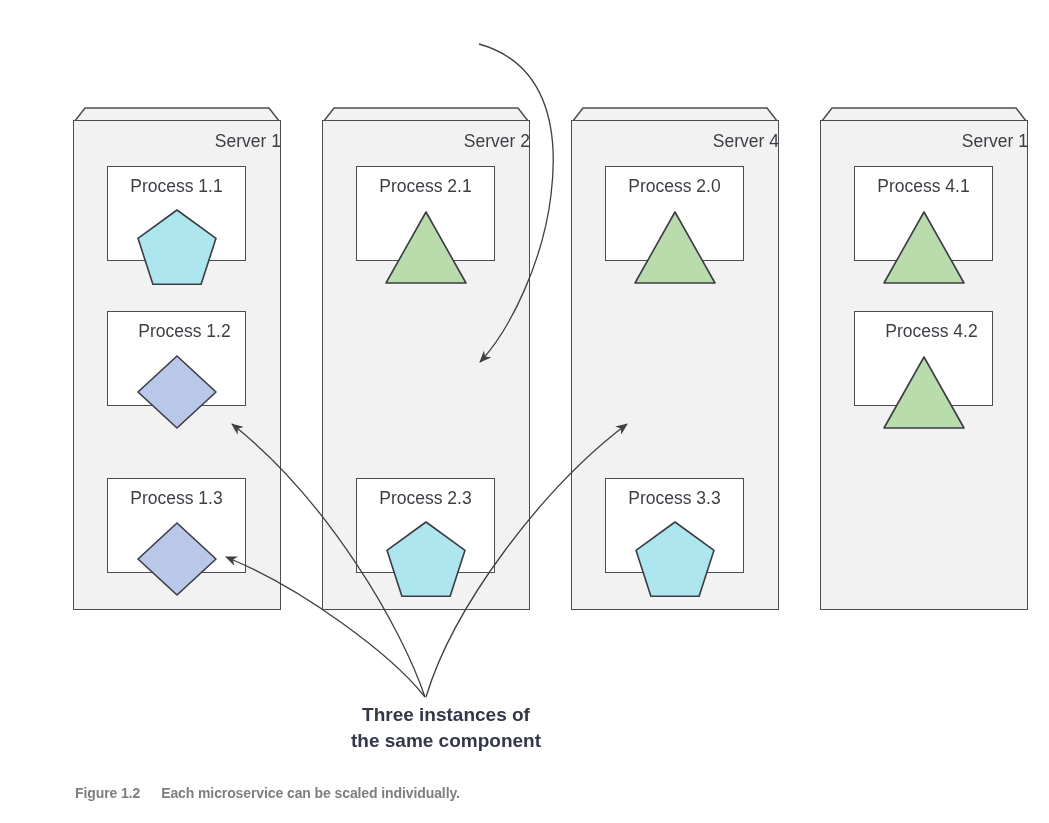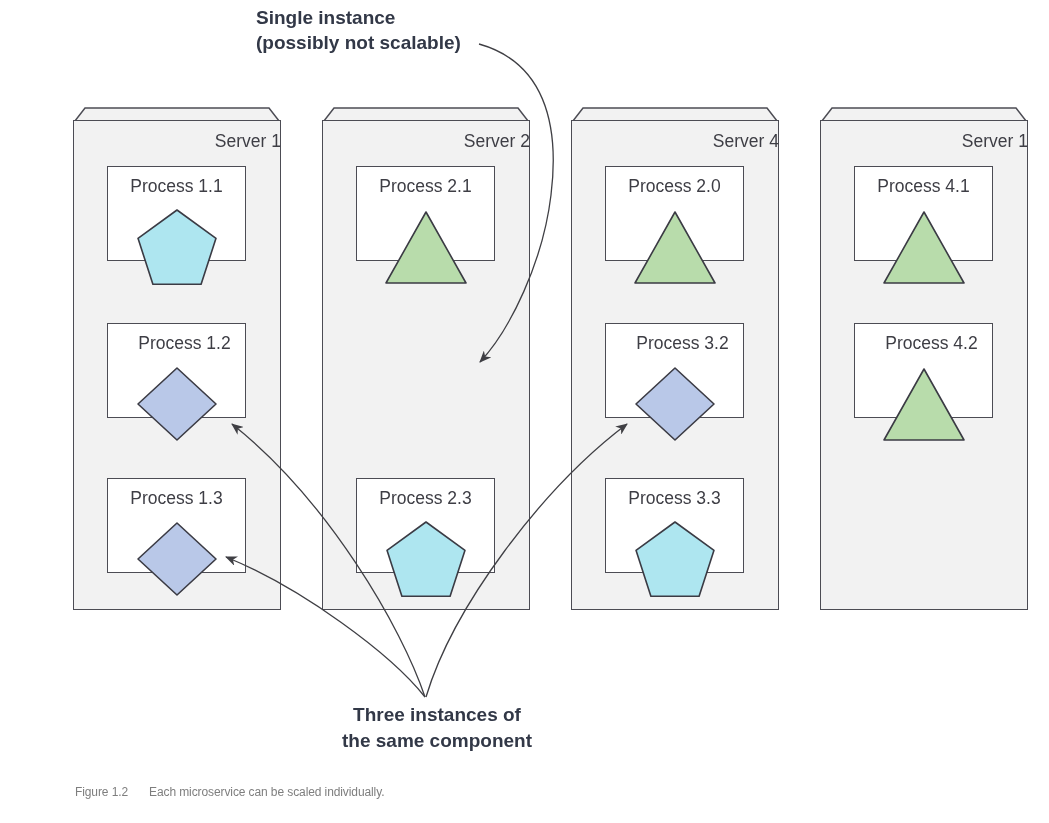--- a/index.html
+++ b/index.html
@@ -34,21 +34,21 @@
     color: var(--label-text, #3e3e45);
   }
   .process {
     position: absolute; left: 34px;
     width: 139px; height: 95px;
     box-sizing: border-box;
     background: #ffffff;
     border: 1.5px solid var(--box-stroke, #4c4c54);
   }
   .process-1 { top: 59px; }
-  .process-2 { top: 216px; padding-left: 16px; }
+  .process-2 { top: 204px; padding-left: 16px; }
   .process-3 { top: 349px; margin-top: 22px; }
   .process .label {
     margin-top: 9px;
     text-align: center;
     font-size: 17.5px; line-height: 20px;
     color: var(--label-text, #3e3e45);
   }
   .process .shape {
     position: absolute; top: 40px; left: 50%;
     width: 90px; height: 84px;
@@ -59,27 +59,27 @@
   
   .anno {
     position: absolute;
     font-weight: bold;
     font-size: 19px;
     line-height: 25px;
     color: var(--annotation-text, #323847);
     white-space: nowrap;
   }
   .anno-top { left: 256px; top: 5px; }
-  .anno-bottom { left: 327px; top: 702px; width: 220px; text-align: center; line-height: 26px; white-space: normal; }
+  .anno-bottom { left: 336px; top: 702px; width: 220px; text-align: center; line-height: 26px; white-space: normal; }
 
   
   .caption {
     position: absolute; left: 75px; top: 785px;
-    font-weight: normal;
-    font-size: 12px;
+    font-weight: bold;
+    font-size: 14px;
     letter-spacing: -0.1px;
     color: var(--caption-text, #7e7e7e);
     white-space: nowrap;
   }
   .caption .cap-label { margin-right: 21px; }
 
   
   #overlay {
     position: absolute; top: 0; left: 0;
     pointer-events: none;
@@ -89,24 +89,20 @@
     stroke: var(--arrow, #3f3f44);
     stroke-width: 1.3;
   }
   #overlay marker path { fill: var(--arrow, #3f3f44); }
 </style>
 </head>
 <body>
 
 <div class="figure">
 
-  <div class="anno anno-top">
-    <div>Single instance</div>
-    <div>(possibly not scalable)</div>
-  </div>
 
   <div class="server" style="left:73px">
     <svg class="server-top" width="208" height="16" viewBox="0 0 208 16">
         <polygon points="12,1 196,1 206.5,14.5 1.5,14.5"></polygon>
       </svg>
     <div class="server-body"></div>
     <div class="server-title">Server 1</div>
     <div class="process process-1">
       <div class="label">Process 1.1</div>
       <div class="shape">
@@ -161,28 +157,20 @@
     <svg class="server-top" width="208" height="16" viewBox="0 0 208 16">
         <polygon points="12,1 196,1 206.5,14.5 1.5,14.5"></polygon>
       </svg>
     <div class="server-body"></div>
     <div class="server-title">Server 4</div>
     <div class="process process-1">
       <div class="label">Process 2.0</div>
       <div class="shape">
           <svg width="90" height="84" viewBox="0 0 90 84">
             <polygon points="45,5 85,76 5,76" fill="#b8dcab" stroke="#3b3b44" stroke-width="1.6" stroke-linejoin="round"></polygon>
-          </svg>
-        </div>
-    </div>
-    <div class="process process-2">
-      <div class="label">Process 3.2</div>
-      <div class="shape">
-          <svg width="90" height="84" viewBox="0 0 90 84">
-            <polygon points="45,4 84,40 45,76 6,40" fill="#b9c8e8" stroke="#3b3b44" stroke-width="1.6" stroke-linejoin="round"></polygon>
           </svg>
         </div>
     </div>
     <div class="process process-3">
       <div class="label">Process 3.3</div>
       <div class="shape">
           <svg width="90" height="84" viewBox="0 0 90 84">
             <polygon points="45,3 84,31.3 69.1,77.2 20.9,77.2 6,31.3" fill="#aee6f0" stroke="#3b3b44" stroke-width="1.6" stroke-linejoin="round"></polygon>
           </svg>
         </div>

